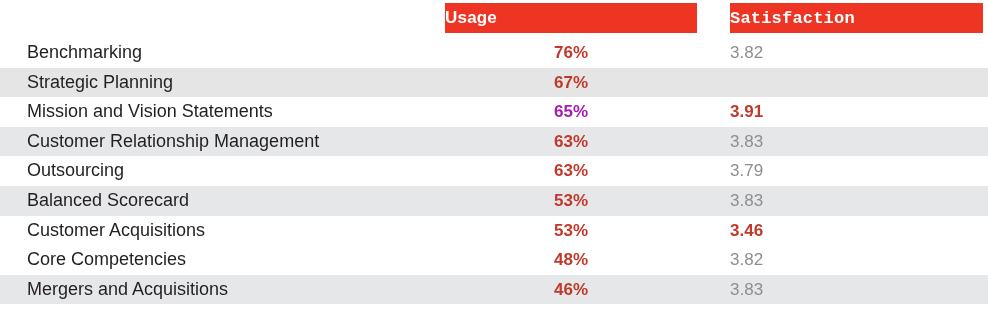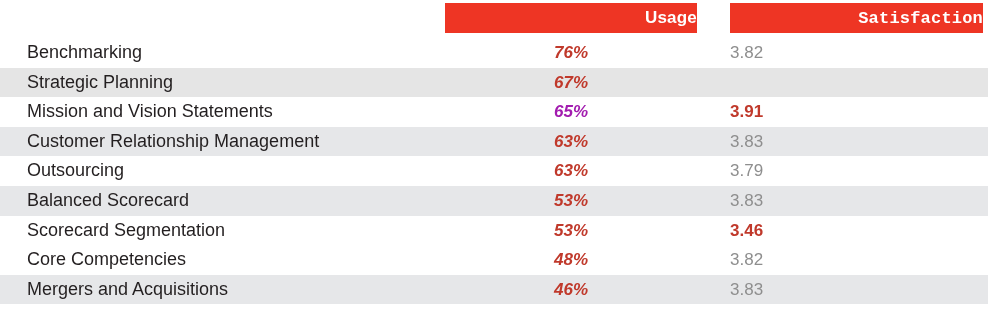--- a/index.html
+++ b/index.html
@@ -29,21 +29,21 @@
     top: 0;
     width: 988px;
     height: 36px;
   }
   .col-header {
     position: absolute;
     top: 3px;
     height: 30px;
     display: flex;
     align-items: center;
-    justify-content: flex-end;
+    justify-content: flex-start;
     color: #ffffff;
     font-size: 17px;
     font-weight: bold;
     letter-spacing: 0.2px;
   }
   .col-header-usage {
     left: 445px;
     width: 252px;
   }
   .col-header-satisfaction {
@@ -86,21 +86,20 @@
     position: absolute;
     left: 445px;
     width: 252px;
     top: 0;
     height: 29.6px;
     line-height: 29.6px;
     text-align: center;
     font-size: 17px;
     font-weight: bold;
     color: #c0392b;
-    font-style: italic;
   }
 
   .cell-satisfaction {
     position: absolute;
     left: 730px;
     width: 253px;
     top: 0;
     height: 29.6px;
     line-height: 29.6px;
     text-align: left;
@@ -152,21 +151,21 @@
         <div class="cell-label">Outsourcing</div>
         <div class="cell-usage" style="color: rgb(192, 57, 43);">63%</div>
         <div class="cell-satisfaction" style="color: rgb(142, 142, 142);">3.79</div>
       </div>
       <div class="row band" style="background: rgb(230, 231, 233);">
         <div class="cell-label">Balanced Scorecard</div>
         <div class="cell-usage" style="color: rgb(192, 57, 43);">53%</div>
         <div class="cell-satisfaction" style="color: rgb(142, 142, 142);">3.83</div>
       </div>
       <div class="row plain" style="background: rgb(255, 255, 255);">
-        <div class="cell-label">Scorecard Segmentation</div>
+        <div class="cell-label">Customer Acquisitions</div>
         <div class="cell-usage" style="color: rgb(192, 57, 43);">53%</div>
         <div class="cell-satisfaction highlight" style="color: rgb(192, 57, 43);">3.46</div>
       </div>
       <div class="row plain" style="background: rgb(255, 255, 255);">
         <div class="cell-label">Core Competencies</div>
         <div class="cell-usage" style="color: rgb(192, 57, 43);">48%</div>
         <div class="cell-satisfaction" style="color: rgb(142, 142, 142);">3.82</div>
       </div>
       <div class="row band" style="background: rgb(230, 231, 233);">
         <div class="cell-label">Mergers and Acquisitions</div>

